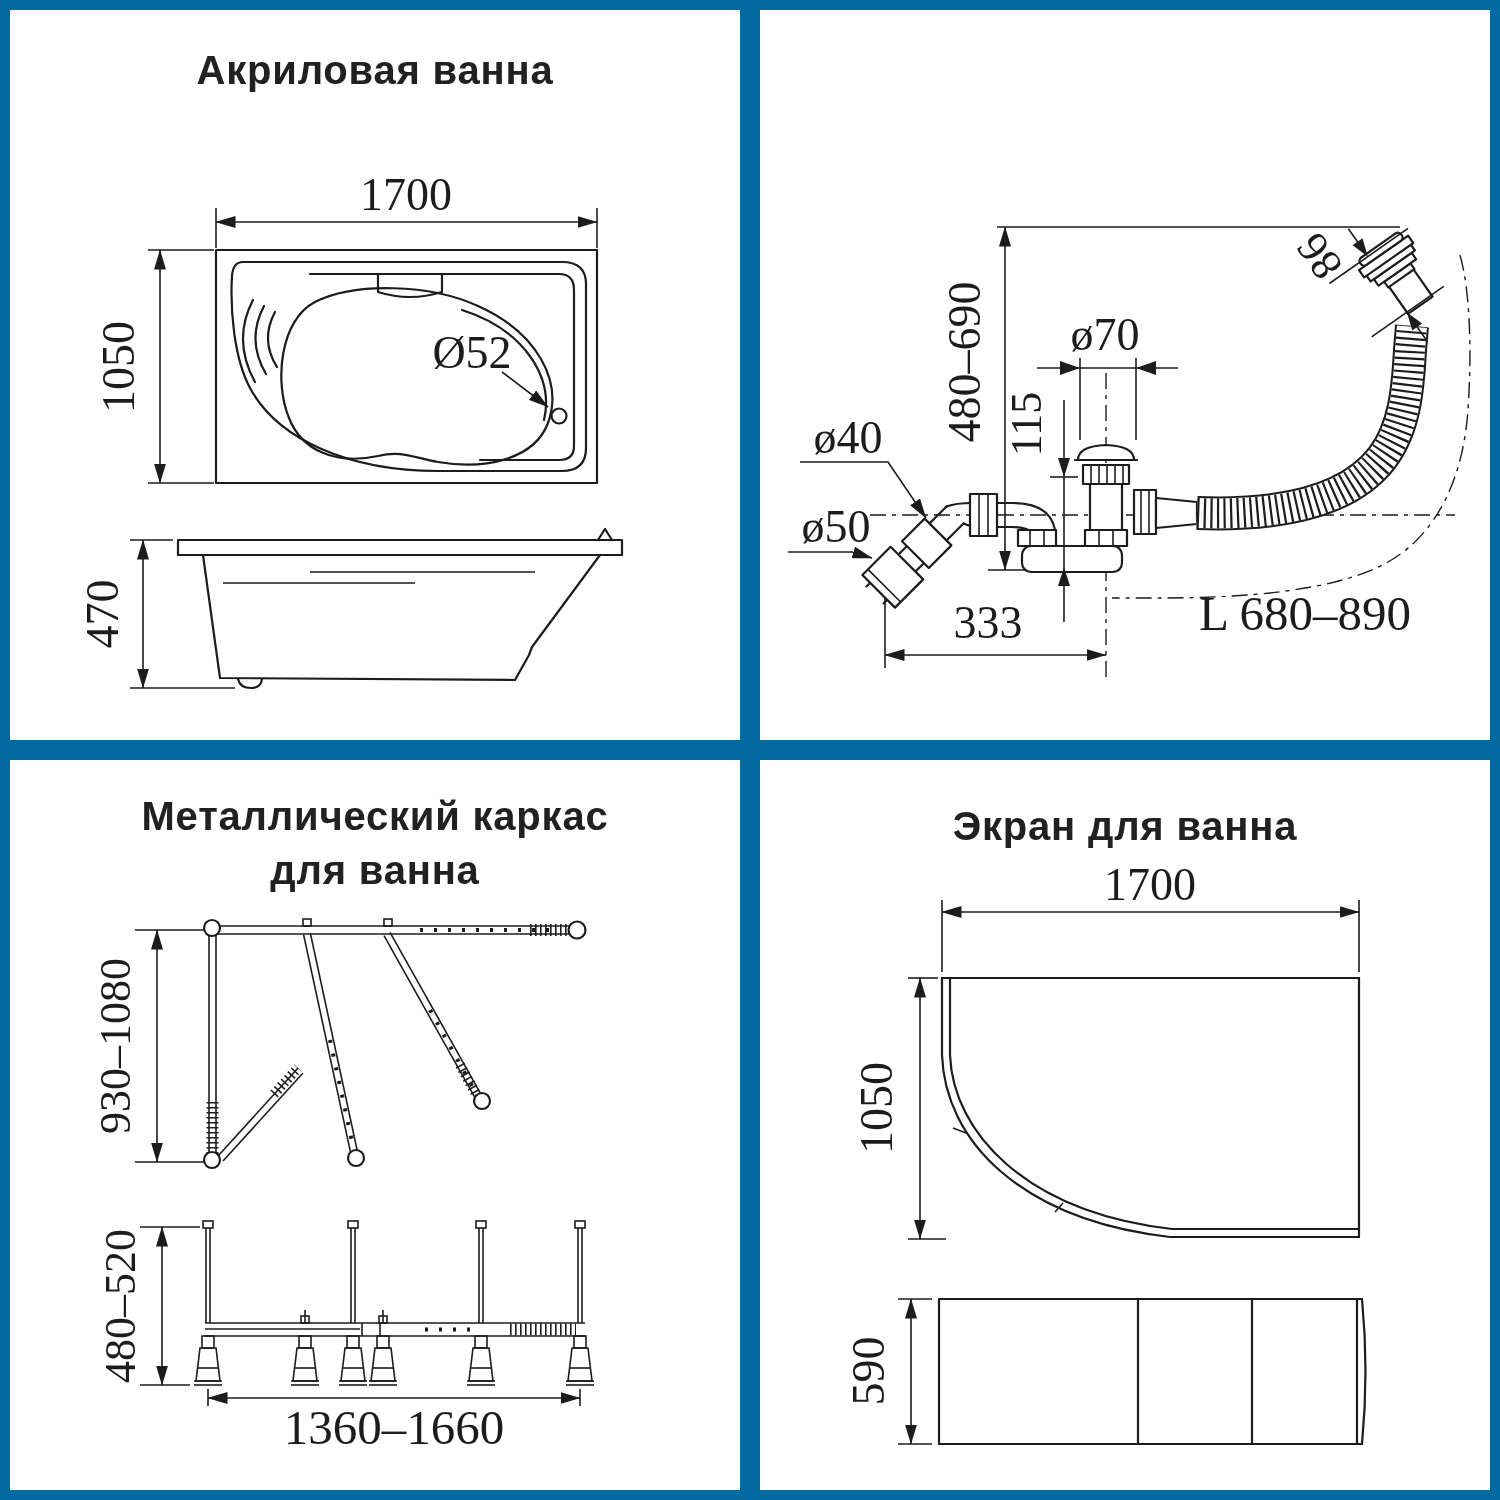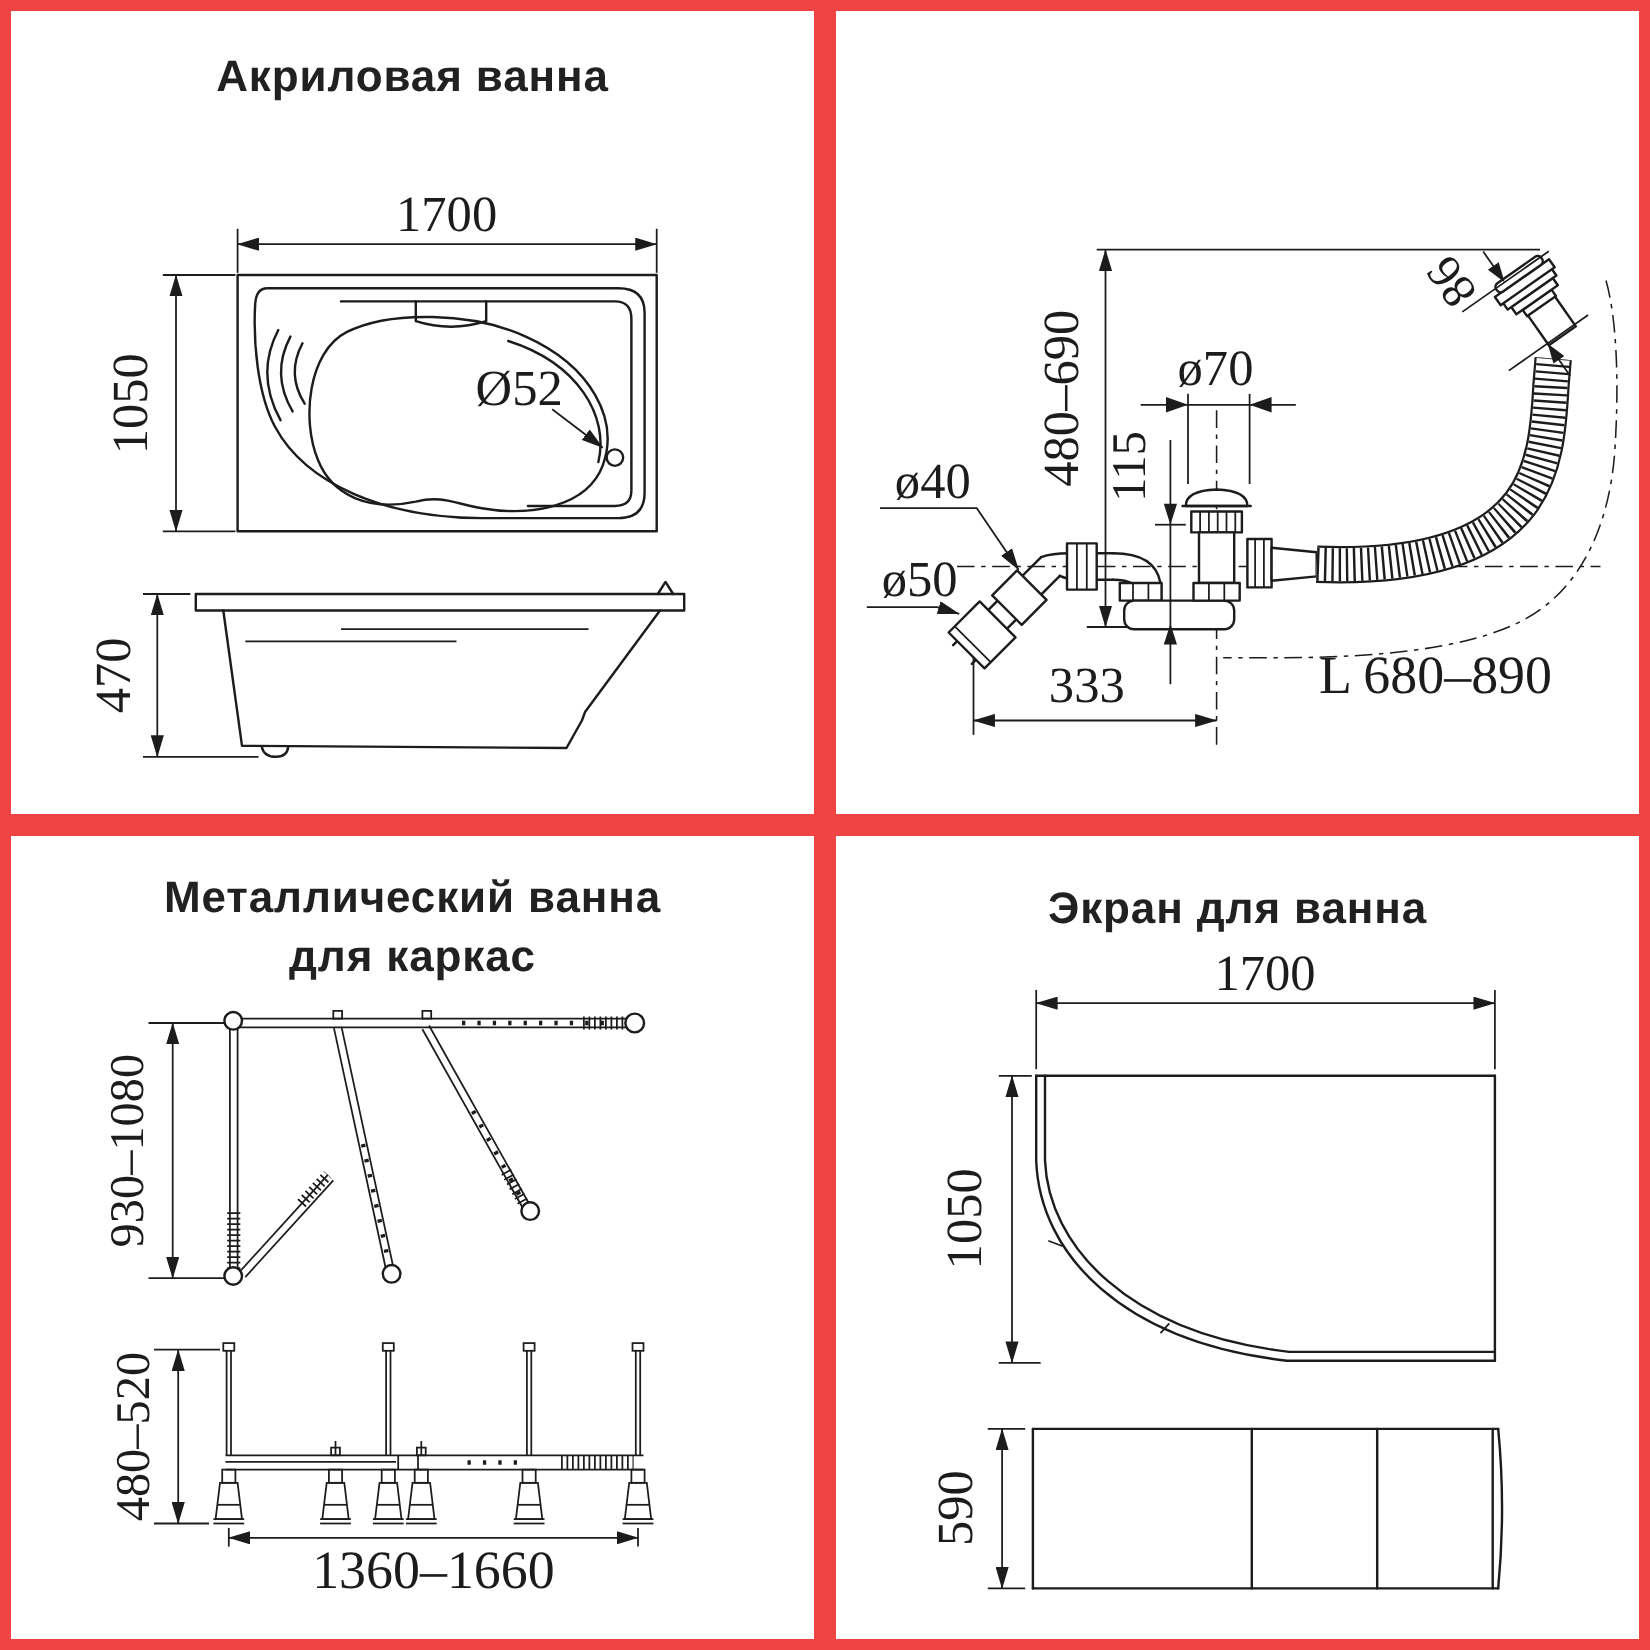--- a/index.html
+++ b/index.html
@@ -1,16 +1,16 @@
 <!DOCTYPE html>
 <html><head>
 <meta charset="utf-8">
 <style>
   html,body{margin:0;padding:0;background:#f2f2f3;}
-  .canvas{position:relative;width:1500px;height:1500px;background:#ef4444;overflow:hidden;}
+  .canvas{position:relative;width:1500px;height:1500px;background:#0369a1;overflow:hidden;}
   .panel{position:absolute;width:730px;height:730px;background:#ffffff;}
   .panel.tl{left:10px;top:10px;}
   .panel.tr{left:760px;top:10px;}
   .panel.bl{left:10px;top:760px;}
   .panel.br{left:760px;top:760px;}
   .panel-title{position:absolute;left:0;width:100%;text-align:center;
     font-family:"Liberation Sans","DejaVu Sans",sans-serif;font-weight:700;
     font-size:40px;color:#212121;letter-spacing:.8px;margin:0;}
   .panel svg{position:absolute;left:0;top:0;width:730px;height:730px;}
   .s2{stroke:#1c1c1c;stroke-width:2.2;fill:none;stroke-linecap:round;stroke-linejoin:round;}
@@ -188,22 +188,22 @@
       <g>
         <line x1="125" y1="588" x2="125" y2="658" class="s15"></line>
         <line x1="125" y1="645" x2="346" y2="645" class="s15" marker-start="url(#ah)" marker-end="url(#ah)"></line>
         <text class="dim" x="228" y="628" text-anchor="middle">333</text>
       </g>
       <text class="dim dim-l" x="545" y="620" text-anchor="middle">L 680–890</text>
     </svg>
   </div>
 
   <div class="panel bl">
-    <h2 class="panel-title" style="top:34px">Металлический ванна</h2>
-    <h2 class="panel-title" style="top:88px">для каркас</h2>
+    <h2 class="panel-title" style="top:34px">Металлический каркас</h2>
+    <h2 class="panel-title" style="top:88px">для ванна</h2>
     <svg viewBox="0 0 730 730">
 
       <g>
         <line x1="197" y1="166" x2="560" y2="166" class="s15"></line>
         <line x1="197" y1="174" x2="560" y2="174" class="s15"></line>
         <line x1="410" y1="170" x2="546" y2="170" class="d4"></line>
         <line x1="520" y1="170" x2="558" y2="170" class="h12"></line>
         <circle cx="567" cy="170" r="8.5" class="wf"></circle>
         <rect x="293" y="159" width="8" height="7" class="s15"></rect>
         <rect x="374" y="159" width="8" height="7" class="s15"></rect>

